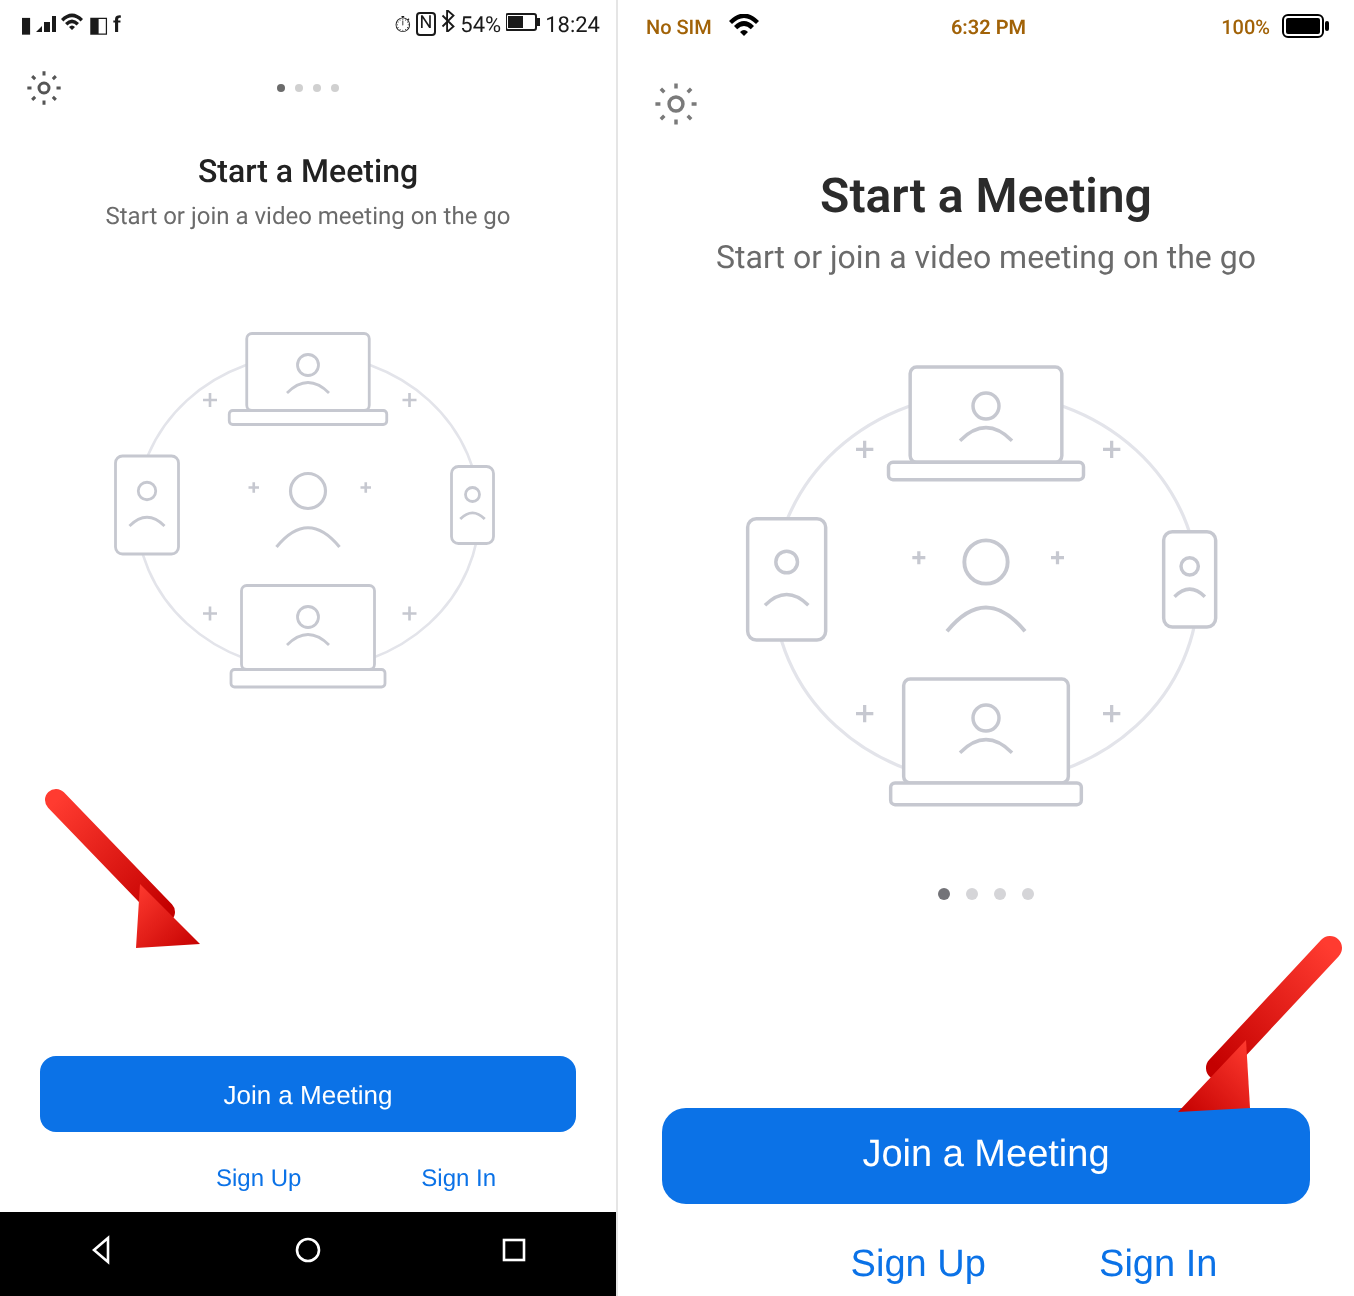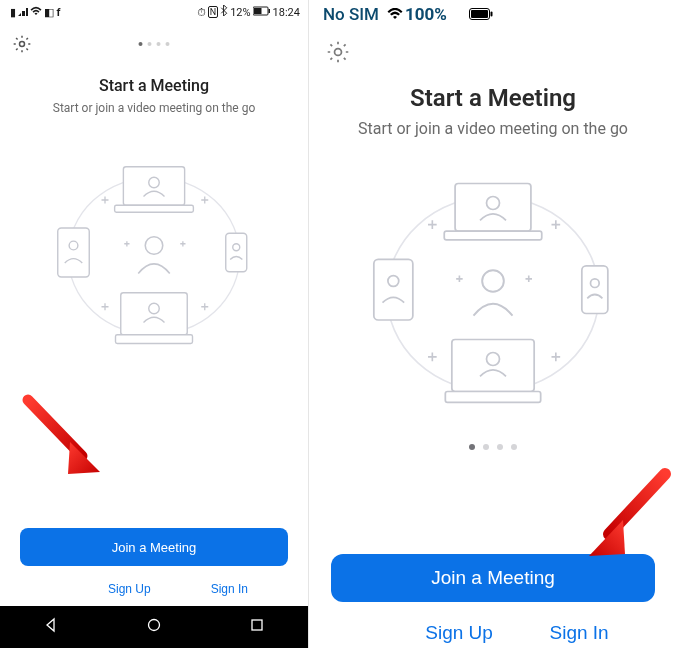--- a/index.html
+++ b/index.html
@@ -32,28 +32,28 @@
       align-items: center;
       height: 24px;
       padding: 0 8px;
       font-size: 11px;
       color: #1a1a1a;
     }
     .statusbar .sp { flex: 1; }
     .statusbar span { margin-left: 2px; }
     .ios-status {
       height: 28px;
-      font-size: 17px;
+      font-size: 10px;
       font-weight: 500;
-      color: #0c4a6e;
+      color: #a16207;
       padding: 0 12px;
     }
     .ios-status .sim { flex: 0 0 auto; display:flex; align-items:center; gap:6px;}
     .ios-status .time { flex:1; text-align:center; font-weight:600;}
-    .ios-status .batt { flex:0 0 auto; display:flex; align-items:center; gap:20px;font-weight:bold;}
+    .ios-status .batt { flex:0 0 auto; display:flex; align-items:center; gap:4px;}
 
     
     .top-row {
       display: flex;
       align-items: center;
       padding: 6px 12px 0 12px;
       position: relative;
       height: 34px;
     }
     .gear { width: 20px; height: 20px; color: #555; flex:0 0 auto; cursor:pointer;}
@@ -172,21 +172,21 @@
     <span>◧</span>
     <span style="font-weight:bold;">f</span>
     <div class="sp"></div>
     <span>⏱</span>
     <span style="font-size:9px;border:1px solid #1a1a1a;padding:0 1px;border-radius:2px;">N</span>
     <span>
       <svg width="8" height="11" viewBox="0 0 8 12">
           <path d="M3.5 0 L3.5 12 L7 9 L1 3 M3.5 0 L7 3 L1 9" stroke="#1a1a1a" stroke-width="1" fill="none"></path>
         </svg>
     </span>
-    <span>12%</span>
+    <span>54%</span>
     <span>
       <svg width="18" height="10" viewBox="0 0 18 10">
           <rect x="0" y="1" width="15" height="8" rx="1" fill="none" stroke="#1a1a1a"></rect>
           <rect x="1" y="2" width="7.5" height="6" fill="#1a1a1a"></rect>
           <rect x="15.5" y="3" width="1.5" height="4" fill="#1a1a1a"></rect>
         </svg>
     </span>
     <span>18:24</span>
   </div>
 
@@ -287,20 +287,21 @@
 <div class="phone phone-right">
   <div class="statusbar ios-status">
     <div class="sim">
       <span>No SIM</span>
       <span>
         <svg width="16" height="12" viewBox="0 0 16 12">
             <path d="M8 11 L6 9 Q8 7 10 9Z M3 6 Q8 1 13 6 L11.4 7.6 Q8 4.3 4.6 7.6Z M0.5 3.5 Q8 -4 15.5 3.5 L14 5 Q8 -1 2 5Z" fill="#000"></path>
           </svg>
       </span>
     </div>
+    <div class="time">6:32 PM</div>
     <div class="batt">
       <span>100%</span>
       <span>
         <svg width="24" height="12" viewBox="0 0 24 12">
             <rect x="0.5" y="0.5" width="20" height="11" rx="2.5" fill="none" stroke="#000"></rect>
             <rect x="2" y="2" width="17" height="8" rx="1" fill="#000"></rect>
             <rect x="21.5" y="3.5" width="2" height="5" rx="1" fill="#000"></rect>
           </svg>
       </span>
     </div>

